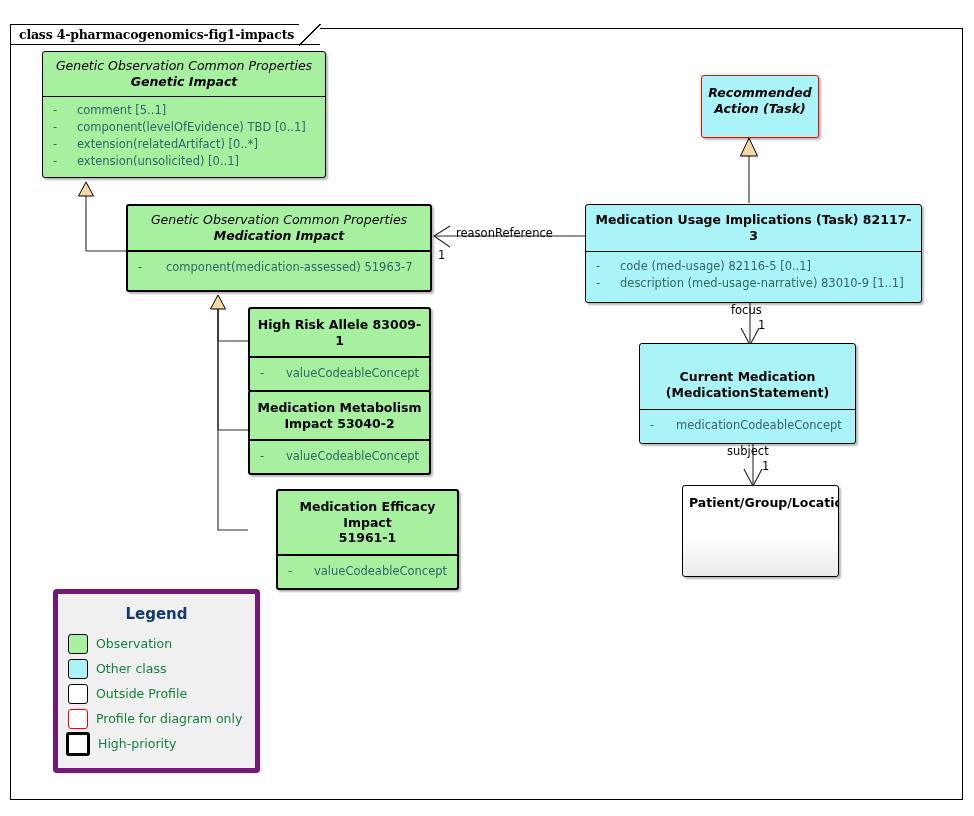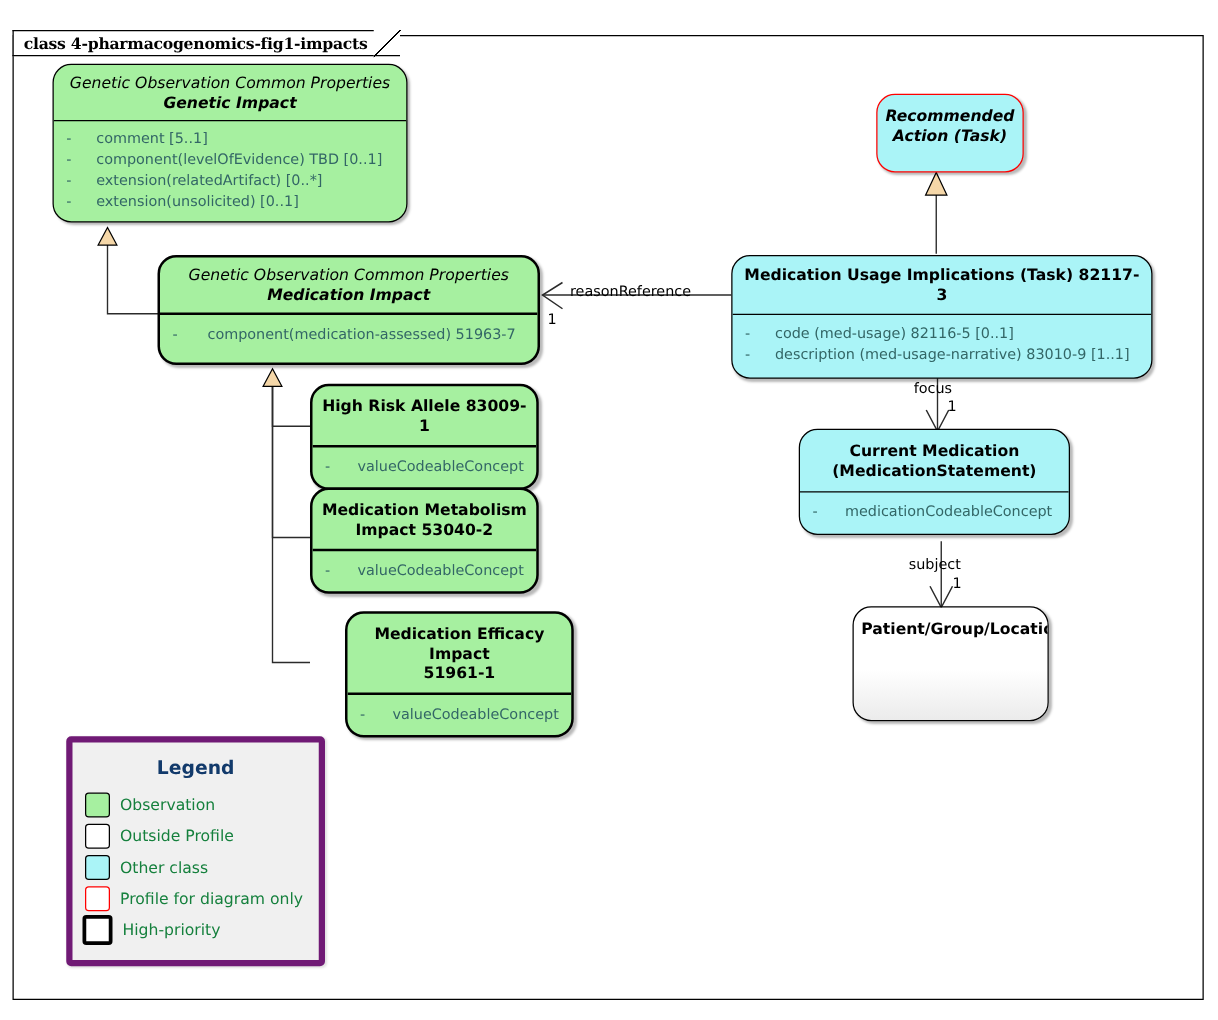--- a/index.html
+++ b/index.html
@@ -58,21 +58,21 @@
       linear-gradient(to bottom right, transparent 0%, transparent calc(50% - 1px),
                       #000 calc(50% - 1px), #000 calc(50% + 0.4px),
                       transparent calc(50% + 0.4px), transparent 100%),
       linear-gradient(to bottom right, #ffffff 0%, #ffffff 50%, rgba(0,0,0,0) 50%, rgba(0,0,0,0) 100%);
   }
 
   
   .uml {
     position: absolute;
     box-sizing: border-box;
-    border-radius: 15px;
+    border-radius: 3px;
     overflow: hidden;
     box-shadow: 2px 2px 2px rgba(0,0,0,0.28);
   }
   .uml.thin   { border: 1px solid #000; }
   .uml.thick  { border: 2.5px solid #000; }
   .uml.redb   { border: 1.6px solid #ff0000; margin-left: 12px; }
   .fill-green { background: #a6f0a0; }
   .fill-cyan  { background: #aaf4f7; }
   .fill-grey  { background: linear-gradient(to bottom, #ffffff 0%, #ffffff 55%, #ebebeb 100%); }
 
@@ -330,21 +330,21 @@
         <span>code (med-usage) 82116-5 [0..1]</span>
       </div>
       <div class="attr">
         <span class="vis">-</span>
         <span>description (med-usage-narrative) 83010-9 [1..1]</span>
       </div>
     </div>
   </div>
 
   <div class="uml thin fill-cyan" style="left:639px; top:343px; width:217px;">
-    <div class="uml-head" style="padding:9px 6px 9px 6px;">
+    <div class="uml-head" style="padding:9px 6px 9px 6px;margin-top:16px;">
       <span class="clsname">Current Medication</span>
       <span class="clsname">(MedicationStatement)</span>
     </div>
     <div class="uml-sep"></div>
     <div class="uml-body" style="padding-top:7px; padding-bottom:9px;">
       <div class="attr">
         <span class="vis" style="width:26px; flex:0 0 26px;">-</span>
         <span>medicationCodeableConcept</span>
       </div>
     </div>
@@ -358,27 +358,27 @@
 
   <div id="legend">
     <div id="legend-title">Legend</div>
 
     <div class="leg-row">
       <span class="leg-sw b-thin fill-green"></span>
       <span class="leg-txt">Observation</span>
     </div>
 
     <div class="leg-row">
+      <span class="leg-sw b-thin fill-cyan"></span>
+      <span class="leg-txt">Other class</span>
+    </div>
+
+    <div class="leg-row">
       <span class="leg-sw b-thin" style="background:#ffffff;"></span>
       <span class="leg-txt">Outside Profile</span>
-    </div>
-
-    <div class="leg-row">
-      <span class="leg-sw b-thin fill-cyan"></span>
-      <span class="leg-txt">Other class</span>
     </div>
 
     <div class="leg-row">
       <span class="leg-sw b-red" style="background:#ffffff;"></span>
       <span class="leg-txt">Profile for diagram only</span>
     </div>
 
     <div class="leg-row" style="padding-left:8px;">
       <span class="leg-sw b-thick" style="background:#ffffff; width:24px; flex:0 0 24px; height:24px; margin-right:8px;"></span>
       <span class="leg-txt">High-priority</span>

